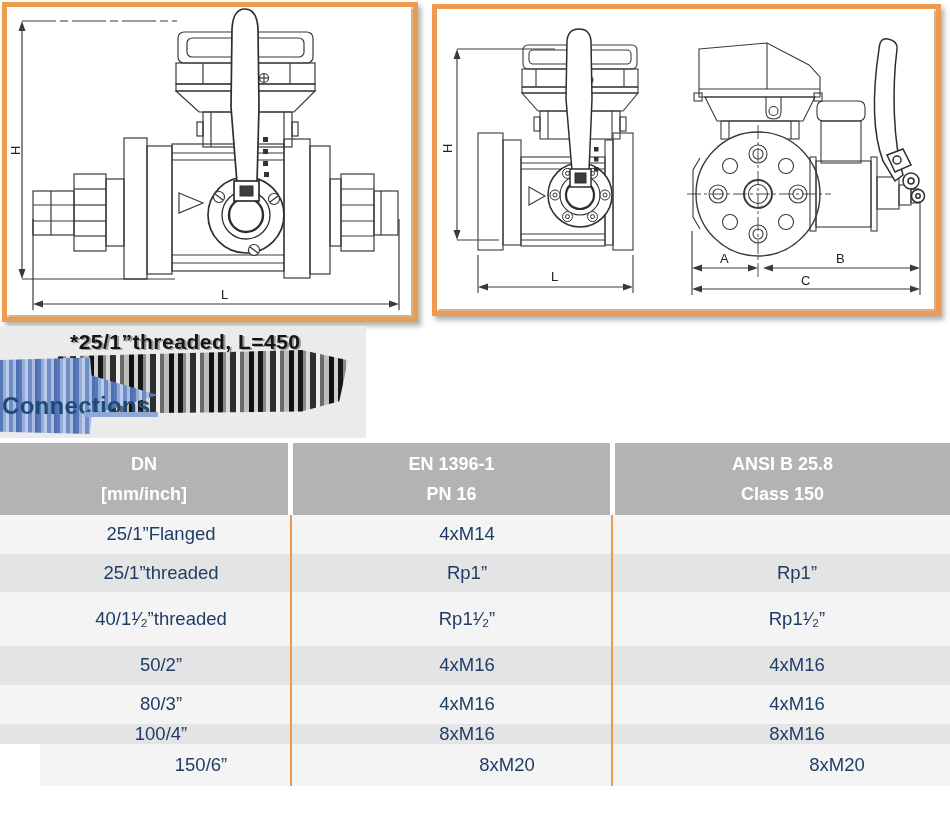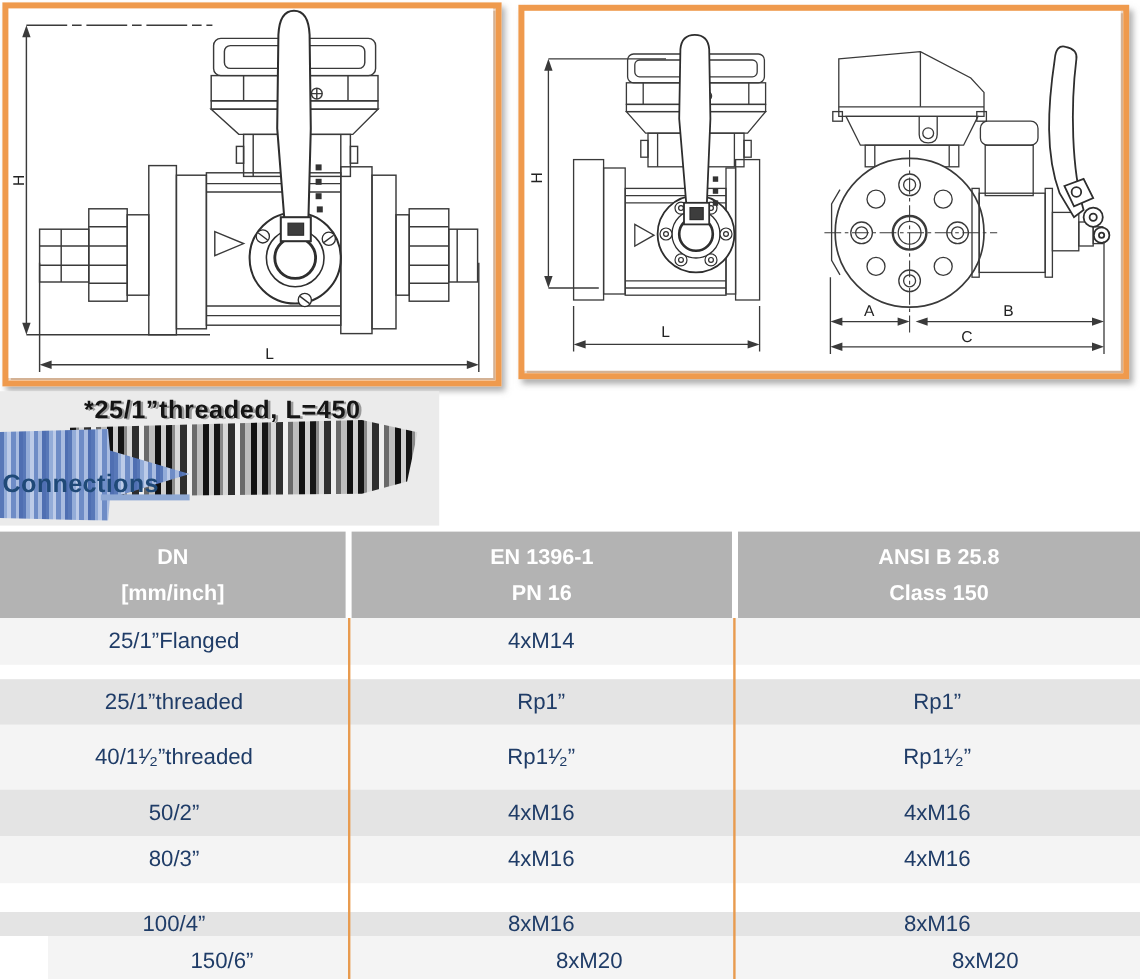--- a/index.html
+++ b/index.html
@@ -20,36 +20,36 @@
   #glitch-band{position:absolute;left:58px;top:350px;width:290px;height:64px;
      background:repeating-linear-gradient(90deg,#161616 0 5px,#8a8a8a 5px 8px,#d8d8d8 8px 12px,
         #2e2e2e 12px 18px,#efefef 18px 22px,#6a6a6a 22px 26px,#bdbdbd 26px 31px,#111 31px 36px,#cfcfcf 36px 40px);
      clip-path:polygon(0 10%,84% 0,100% 16%,97% 80%,84% 96%,0 100%);}
   #note-text{position:absolute;left:70px;top:330px;font-size:21px;font-weight:600;color:#151515;
      letter-spacing:.5px;text-shadow:2px 1px 0 #9a9a9a;white-space:nowrap;}
   #connections-arrow{position:absolute;left:0;top:356px;width:158px;height:78px;
      background:repeating-linear-gradient(90deg,#5878B8 0 3px,#93ACD8 3px 6px,#BCCBE8 6px 9px,
         #6E8CC6 9px 13px,#A9BCE0 13px 16px,#4F6FB2 16px 19px);
      clip-path:polygon(0 5%,57% 2%,58% 25%,100% 50%,58% 76%,57% 100%,0 97%);}
-  #connections-label{position:absolute;left:2px;top:392px;font-size:21px;font-weight:bold;
+  #connections-label{position:absolute;left:2px;top:392px;font-size:24px;font-weight:bold;
      color:#1F4977;letter-spacing:.3px;white-space:nowrap;}
   #connections-underline{position:absolute;left:84px;top:412px;width:74px;height:5px;background:#8FA9D4;}
 
   
   #conn-table{position:absolute;left:0;top:443px;width:950px;}
   #thead{display:grid;grid-template-columns:288px 317px 335px;column-gap:5px;background:#fff;}
   .th{height:72px;background:#B3B3B3;color:#fff;font-weight:bold;font-size:18px;
       display:flex;flex-direction:column;align-items:center;justify-content:center;line-height:30px;}
   #tbody{position:relative;}
-  .tr{display:grid;grid-template-columns:290px 322px 338px;}
+  .tr{display:grid;grid-template-columns:290px 322px 338px;padding-left:16px;}
   .tr:nth-child(odd){background:#F4F4F4;}
   .tr:nth-child(even){background:#E4E4E4;}
   .td{display:flex;align-items:center;justify-content:center;
       color:#1F3C67;font-size:18.5px;line-height:1;}
-  .r1,.r4,.r5,.r7{height:39px;} .r2{height:38px;margin-top:12px;} .r3{height:54px;} .r6{height:20px;margin-top:24px;} .r7{height:42px;margin-left:40px;}
+  .r1,.r4,.r5,.r7{height:39px;} .r2{height:38px;} .r3{height:54px;} .r6{height:20px;} .r7{height:42px;margin-left:40px;}
   .vline{position:absolute;top:0;width:2px;height:100%;background:#E89B4F;}
   #vline1{left:290px;} #vline2{left:611px;}
 
   .dimtext{font-family:"Liberation Sans",sans-serif;font-size:13px;fill:#222;}
 </style>
 </head>
 <body>
 
 <div id="page">
 

